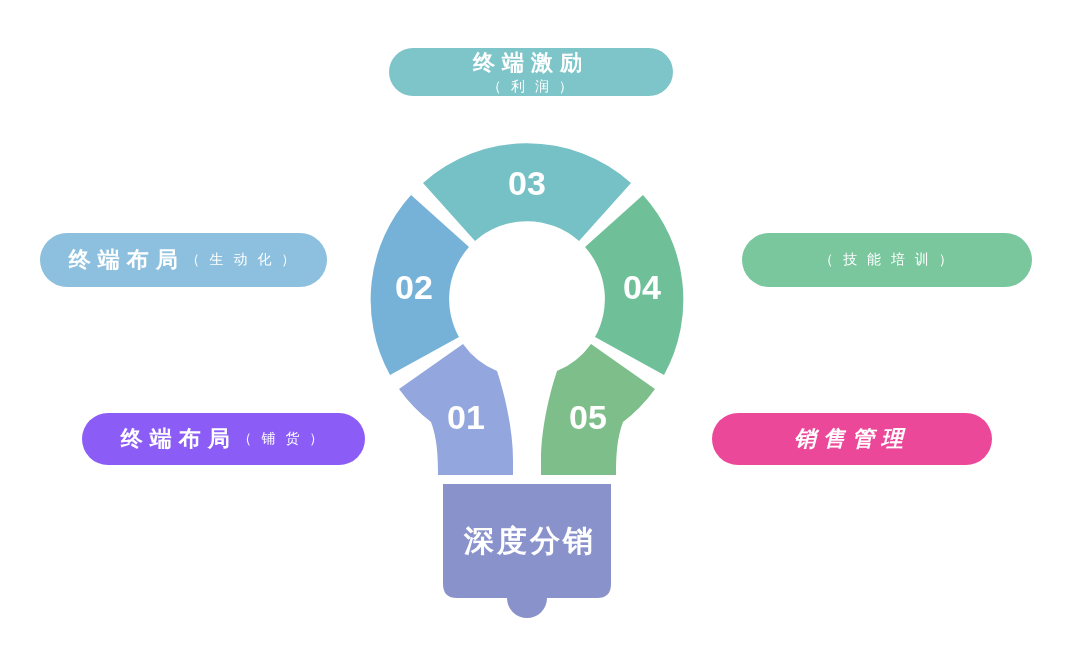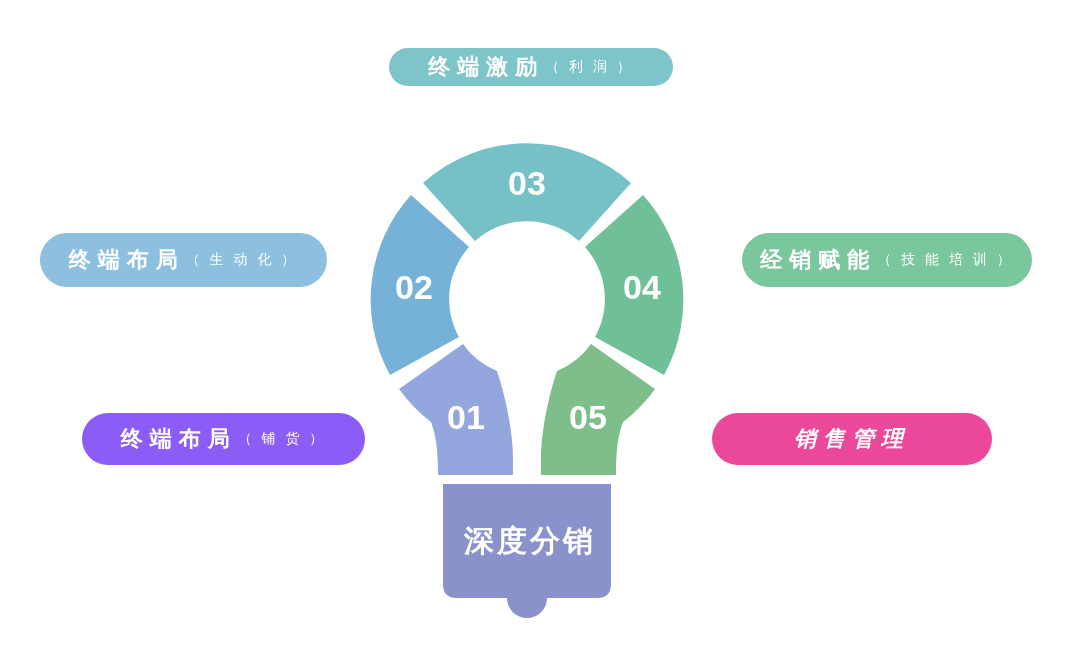--- a/index.html
+++ b/index.html
@@ -50,21 +50,21 @@
     font-size: 22px;
     font-weight: bold;
     letter-spacing: 7px;
   }
   .pill .sub {
     font-size: 14px;
     font-weight: normal;
     letter-spacing: 3px;
     margin-left: 1px;
   }
-  .pill-top         { left: 389px; top: 48px;  width: 284px; height: 38px; }
+  .pill-top         { left: 389px; top: 48px;  width: 284px; height: 48px; flex-direction: column; }
   .pill-left-upper  { left: 40px;  top: 233px; width: 287px; height: 54px; }
   .pill-left-lower  { left: 82px;  top: 413px; width: 283px; height: 52px; }
   .pill-right-upper { left: 742px; top: 233px; width: 290px; height: 54px; }
   .pill-right-lower { left: 712px; top: 413px; width: 280px; height: 52px; }
 </style>
 </head>
 <body>
 
 <div class="stage">
 
@@ -99,21 +99,20 @@
     <span class="main">终端布局</span>
     <span class="sub">（ 生 动 化 ）</span>
   </div>
 
   <div class="pill pill-left-lower" style="background-color: #8b5cf6;">
     <span class="main">终端布局</span>
     <span class="sub">（ 铺 货 ）</span>
   </div>
 
   <div class="pill pill-right-upper" style="background-color: rgb(122, 199, 158);">
-    <span class="main">经销赋能</span>
     <span class="sub">（ 技 能 培 训 ）</span>
   </div>
 
   <div class="pill pill-right-lower" style="background-color: #ec4899; font-style: italic;">
     <span class="main">销售管理</span>
   </div>
 
 </div>
 
 </body></html>

